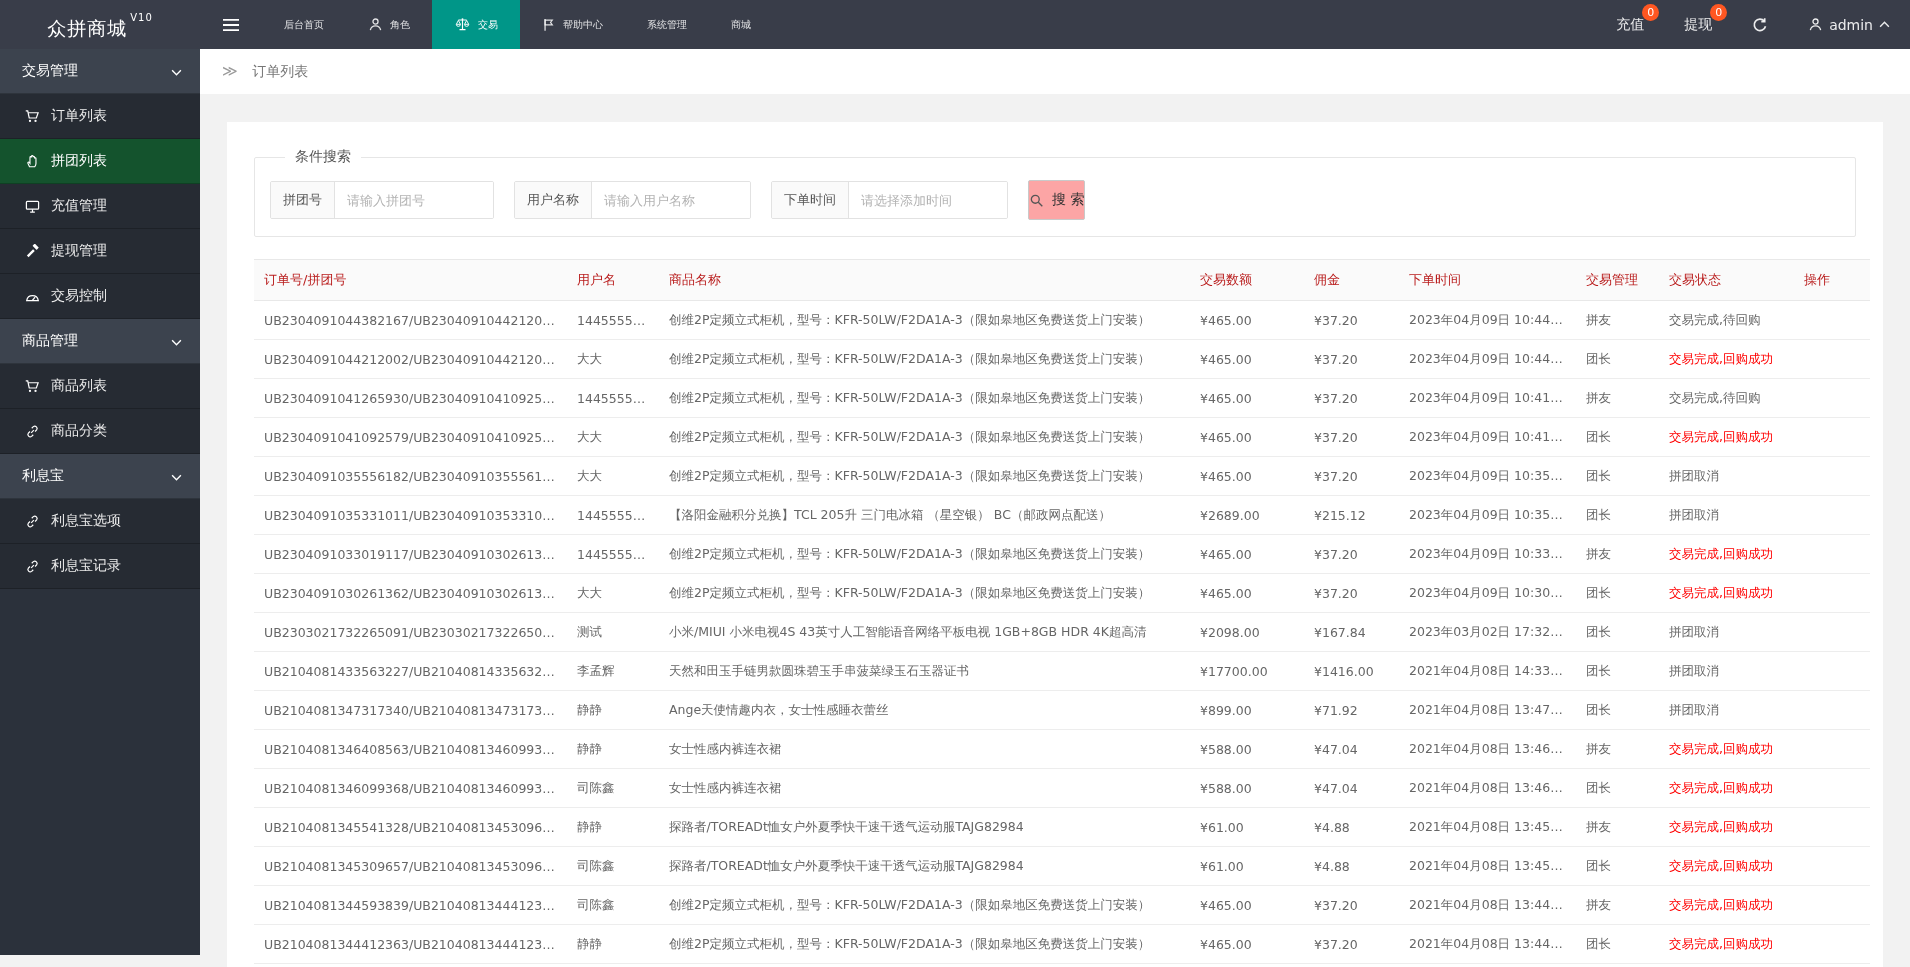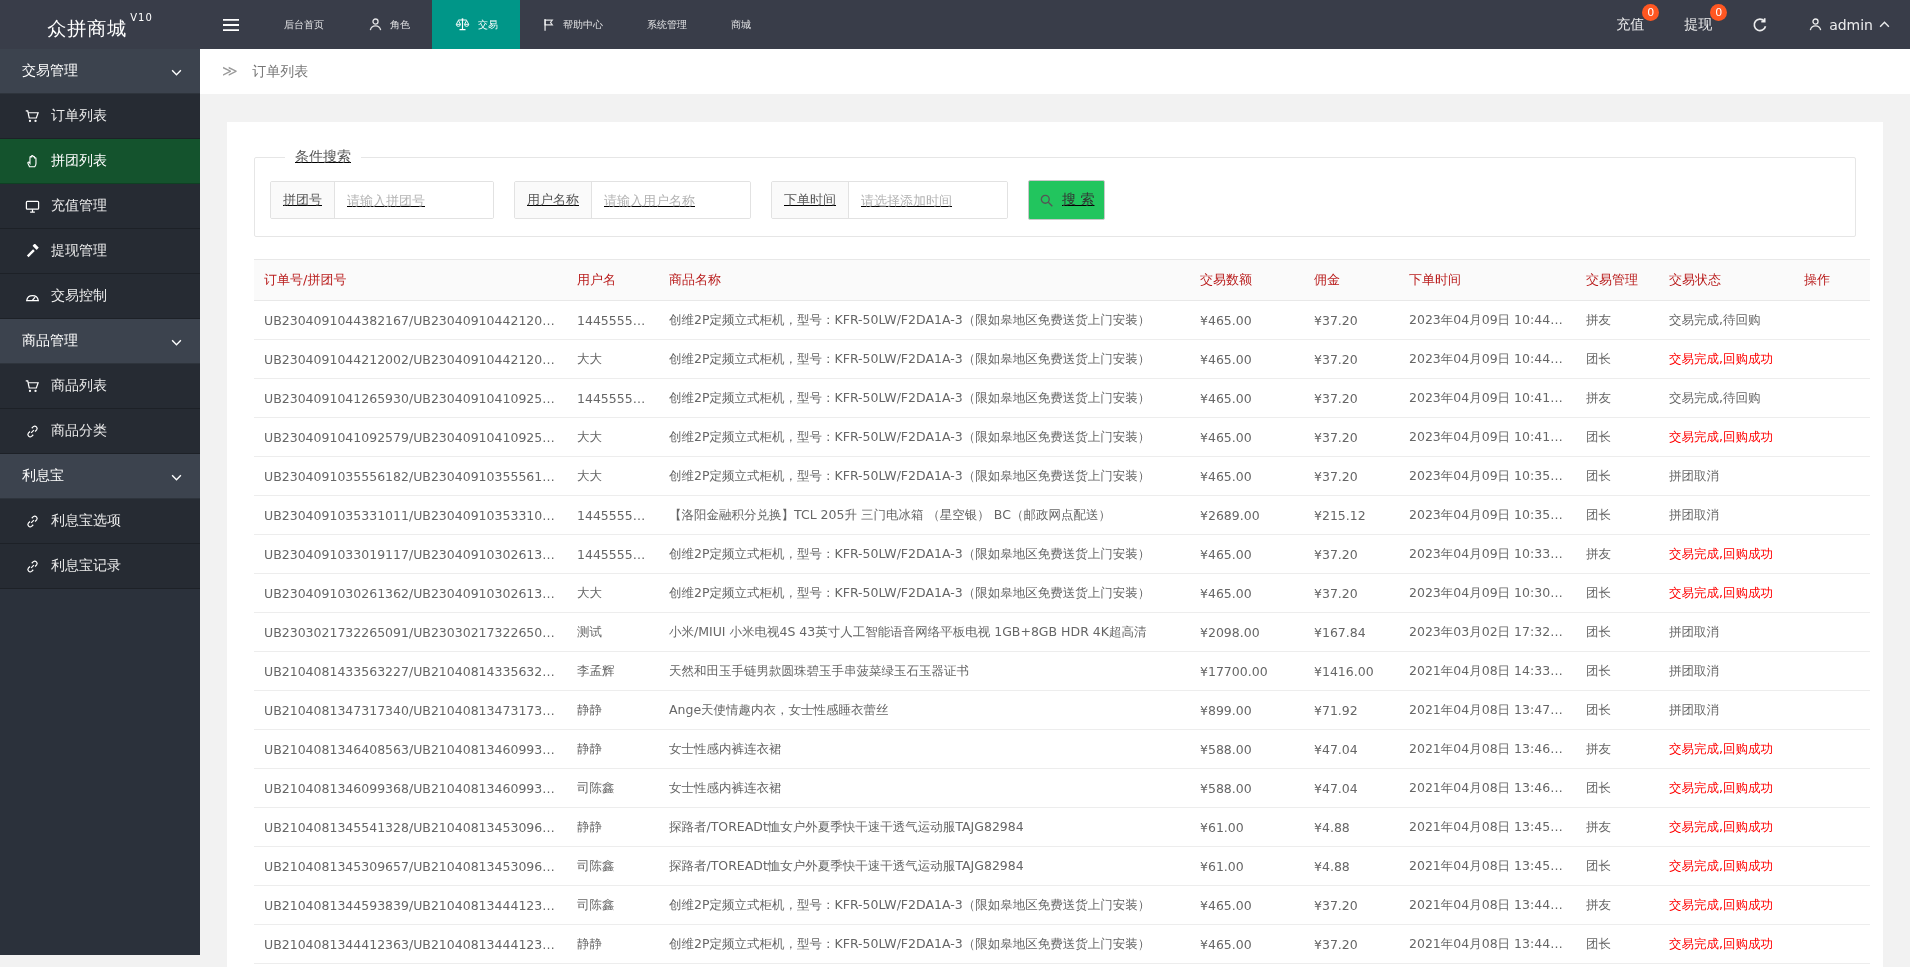--- a/index.html
+++ b/index.html
@@ -42,32 +42,32 @@
 
   
   .main { position:fixed; left:200px; top:49px; right:0; bottom:0; background:#F2F2F2; overflow:hidden; }
   .breadcrumb { height:45px; background:#fff; line-height:45px; padding-left:22px;
     color:#767676; font-size:14px; }
   .bc-icon { color:#9a9a9a; margin-right:10px; font-size:15px; }
 
   .card { margin:28px 27px 0; background:#fff; padding:26px 27px 40px; height:1200px; }
 
   
-  .search-fs { border:1px solid #E6E6E6; border-radius:2px; padding:14px 15px 16px;text-decoration:underline; }
+  .search-fs { border:1px solid #E6E6E6; border-radius:2px; padding:14px 15px 16px; }
   .search-fs legend { margin-left:15px; padding:0 10px; font-size:14px; color:#545454; }
   .search-row { display:flex; align-items:center; gap:20px; }
   .search-group { display:flex; border:1px solid #E2E2E2; border-radius:2px; height:38px;
     background:#fff; overflow:hidden; }
   .sg-label { background:#FAFAFA; border-right:1px solid #E2E2E2; padding:0 12px;
     line-height:36px; font-size:13px; color:#565656; white-space:nowrap; }
   .sg-input { border:none; outline:none; padding:0 12px; width:158px; font-size:13px; color:#333;
     font-family:inherit; }
   .sg-input::placeholder { color:#B3B3B3; }
-  .search-btn { display:flex; align-items:center; gap:8px; height:40px; padding:0 10px;
-    background:#22c55e; border:1px solid #C9C9C9; border-radius:2px; font-size:14px; color:#333;
+  .search-btn { display:flex; align-items:center; gap:8px; height:40px; padding:0 0;
+    background:#fca5a5; border:1px solid #C9C9C9; border-radius:2px; font-size:14px; color:#333;
     cursor:pointer; font-family:inherit; }
   .search-btn .icon { color:#555; }
 
   
   .data-table { width:100%; border-collapse:collapse; margin-top:22px; table-layout:fixed; }
   .data-table th { font-weight:normal; text-align:left; padding:0 10px; height:41px;
     color:#b91c1c; font-size:13px; background:#FAFAFA;
     border-top:1px solid #E8E8E8; border-bottom:1px solid #E8E8E8; white-space:nowrap; }
   .data-table td { padding:0 10px; height:39px; color:#666; font-size:12.5px;
     border-bottom:1px solid #EDEDED; white-space:nowrap; overflow:hidden; text-overflow:ellipsis; }

